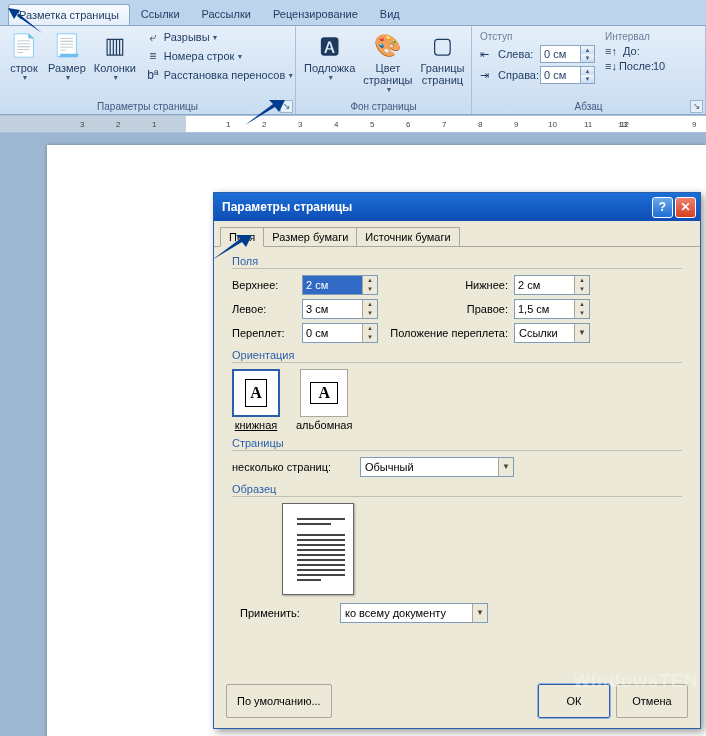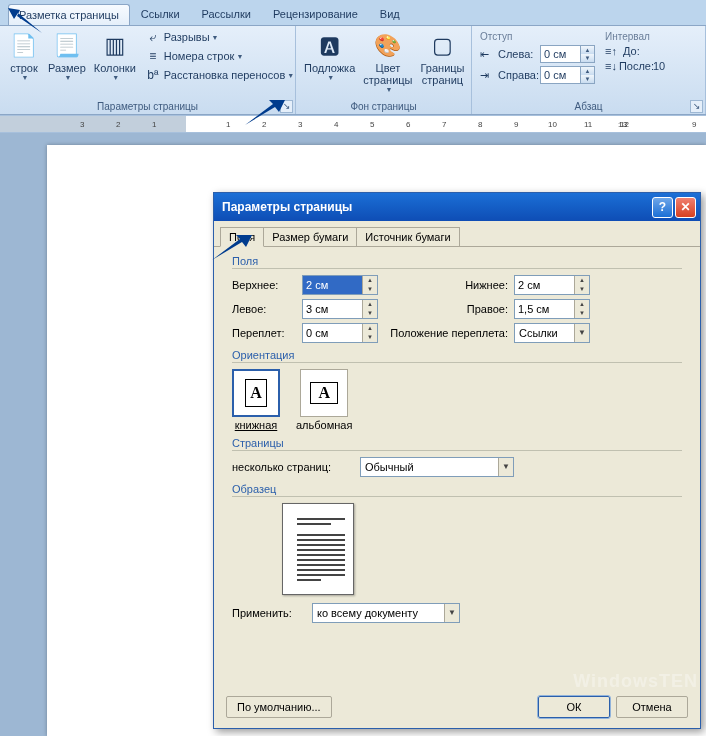--- a/index.html
+++ b/index.html
@@ -78,21 +78,21 @@
 .orient-box { width: 48px; height: 48px; border: 1px solid #aca899; display: flex; align-items: center; justify-content: center; background: #fff; margin-bottom: 2px; }
 .orient-box.sel { border: 2px solid #2b5fab; }
 .orient-box.sel + span { text-decoration: underline; text-align: right; }
 .portrait-i { width: 22px; height: 28px; border: 1px solid #000; display: flex; align-items: center; justify-content: center; font-family: serif; font-weight: bold; font-size: 16px; }
 .landscape-i { width: 28px; height: 22px; border: 1px solid #000; display: flex; align-items: center; justify-content: center; font-family: serif; font-weight: bold; font-size: 16px; }
 
 .preview { width: 72px; height: 92px; border: 1px solid #666; background: #fff; box-shadow: 1px 1px 2px rgba(0,0,0,0.3); margin: 6px 0 0 50px; padding: 14px 8px 6px 14px; }
 .pline { height: 2px; background: #444; margin-bottom: 3px; }
 
 .dlg-footer { position: absolute; left: 12px; right: 12px; bottom: 10px; display: flex; justify-content: space-between; }
-.wbtn { font-size: 11px; height: 22px; padding: 0 10px; border: 1px solid #aca899; background: #ece9d8; cursor: pointer; border-radius: 2px; }
+.wbtn { font-size: 11px; height: 34px; padding: 0 10px; border: 1px solid #aca899; background: #ece9d8; cursor: pointer; border-radius: 2px; }
 .wbtn.default { border: 1px solid #2b5fab; outline: 1px solid #91b3db; }
 .bgroup { display: flex; gap: 6px; }
 
 .watermark { position: absolute; right: 8px; bottom: 44px; font-size: 18px; font-weight: bold; color: rgba(255,255,255,0.35); letter-spacing: 1px; z-index: 200; pointer-events: none; font-family: Arial; }
 </style>
 </head>
 <body>
 
 <svg class="arrow-annot" style="left:8px; top:8px;" width="34" height="25">
   <polygon points="34,25 10,5 6,11 0,0 12,2 9,8 34,25" fill="#003c8e"></polygon>
@@ -366,21 +366,21 @@
         <div class="pline"></div>
           <div class="pline"></div>
           <div class="pline"></div>
           <div class="pline"></div>
         <div class="pline"></div>
           <div class="pline" style="width:50%;"></div>
       </div>
     </div>
 
     <div class="row" style="margin-top:8px;">
-      <span style="width:80px;">Применить:</span>
+      <span style="width:100px;margin-left:8px;">Применить:</span>
       <div class="dselect" style="width:148px;">
           <span>ко всему документу</span>
           <span class="sa">▼</span>
         </div>
     </div>
   </div>
 
   <div class="dlg-footer">
     <button class="wbtn">По умолчанию...</button>
     <div class="bgroup">

